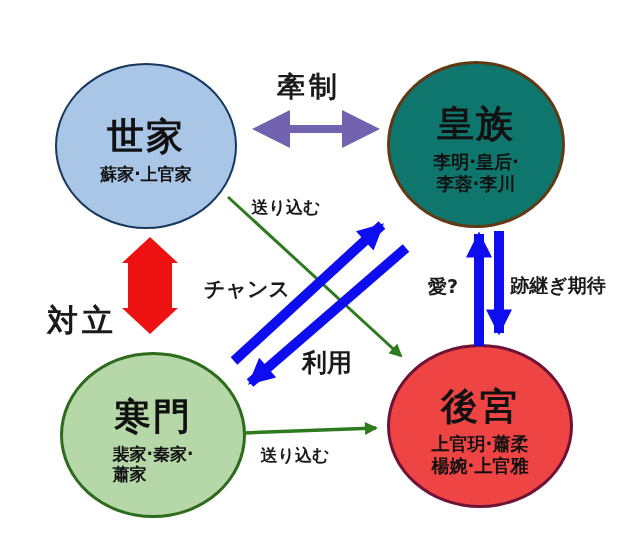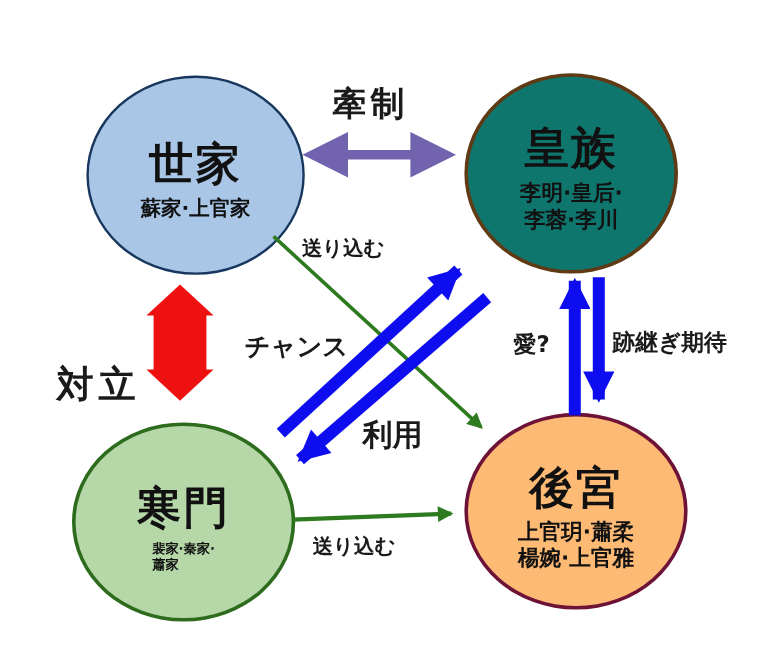--- a/index.html
+++ b/index.html
@@ -37,25 +37,25 @@
     letter-spacing: 2px;
     white-space: nowrap;
   }
   .node .subtitle {
     margin-top: 6px;
     font-size: 17px;
     font-weight: 600;
     line-height: 1.22;
     white-space: nowrap;
   }
-  .node-sekke   { left: 72px;  top: 63px;  width: 182px; height: 166px; border-width: 2.5px; padding-top: 10px; }
+  .node-sekke   { left: 55px;  top: 63px;  width: 182px; height: 166px; border-width: 2.5px; padding-top: 10px; }
   .node-kouzoku { left: 387px; top: 61px;  width: 178px; height: 167px; border-width: 3px;   padding-top: 10px; }
   .node-kouzoku .subtitle, .node-koukyuu .subtitle { font-size: 18px; }
   .node-kanmon  { left: 60px;  top: 352px; width: 186px; height: 166px; border-width: 3px;   padding-top: 12px; }
-  .node-kanmon .subtitle { text-align: left; font-size: 11px; }
+  .node-kanmon .subtitle { text-align: left; font-size: 17px; }
   .node-koukyuu { left: 387px; top: 344px; width: 186px; height: 164px; border-width: 3px;   padding-top: 12px; }
   
   .rel-label {
     position: absolute;
     z-index: 3;
     transform: translate(-50%, -50%);
     color: #1a1a1a;
     white-space: nowrap;
     font-weight: 700;
   }
@@ -116,21 +116,21 @@
   </div>
 
   <div class="node node-kanmon" style="background: rgb(182, 215, 168); border-color: rgb(45, 107, 29);">
     <div class="title">寒門</div>
     <div class="subtitle">
       <div>裴家·秦家·</div>
       <div>蕭家</div>
     </div>
   </div>
 
-  <div class="node node-koukyuu" style="background: #fdba74; border-color: rgb(110, 18, 55); align-items: center;">
+  <div class="node node-koukyuu" style="background: #ef4444; border-color: rgb(110, 18, 55); align-items: center;">
     <div class="title">後宮</div>
     <div class="subtitle">
       <div>上官玥·蕭柔</div>
       <div>楊婉·上官雅</div>
     </div>
   </div>
 
   <div class="rel-label lbl-kensei">牽制</div>
   <div class="rel-label lbl-tairitsu">対立</div>
   <div class="rel-label lbl-chansu">チャンス</div>

